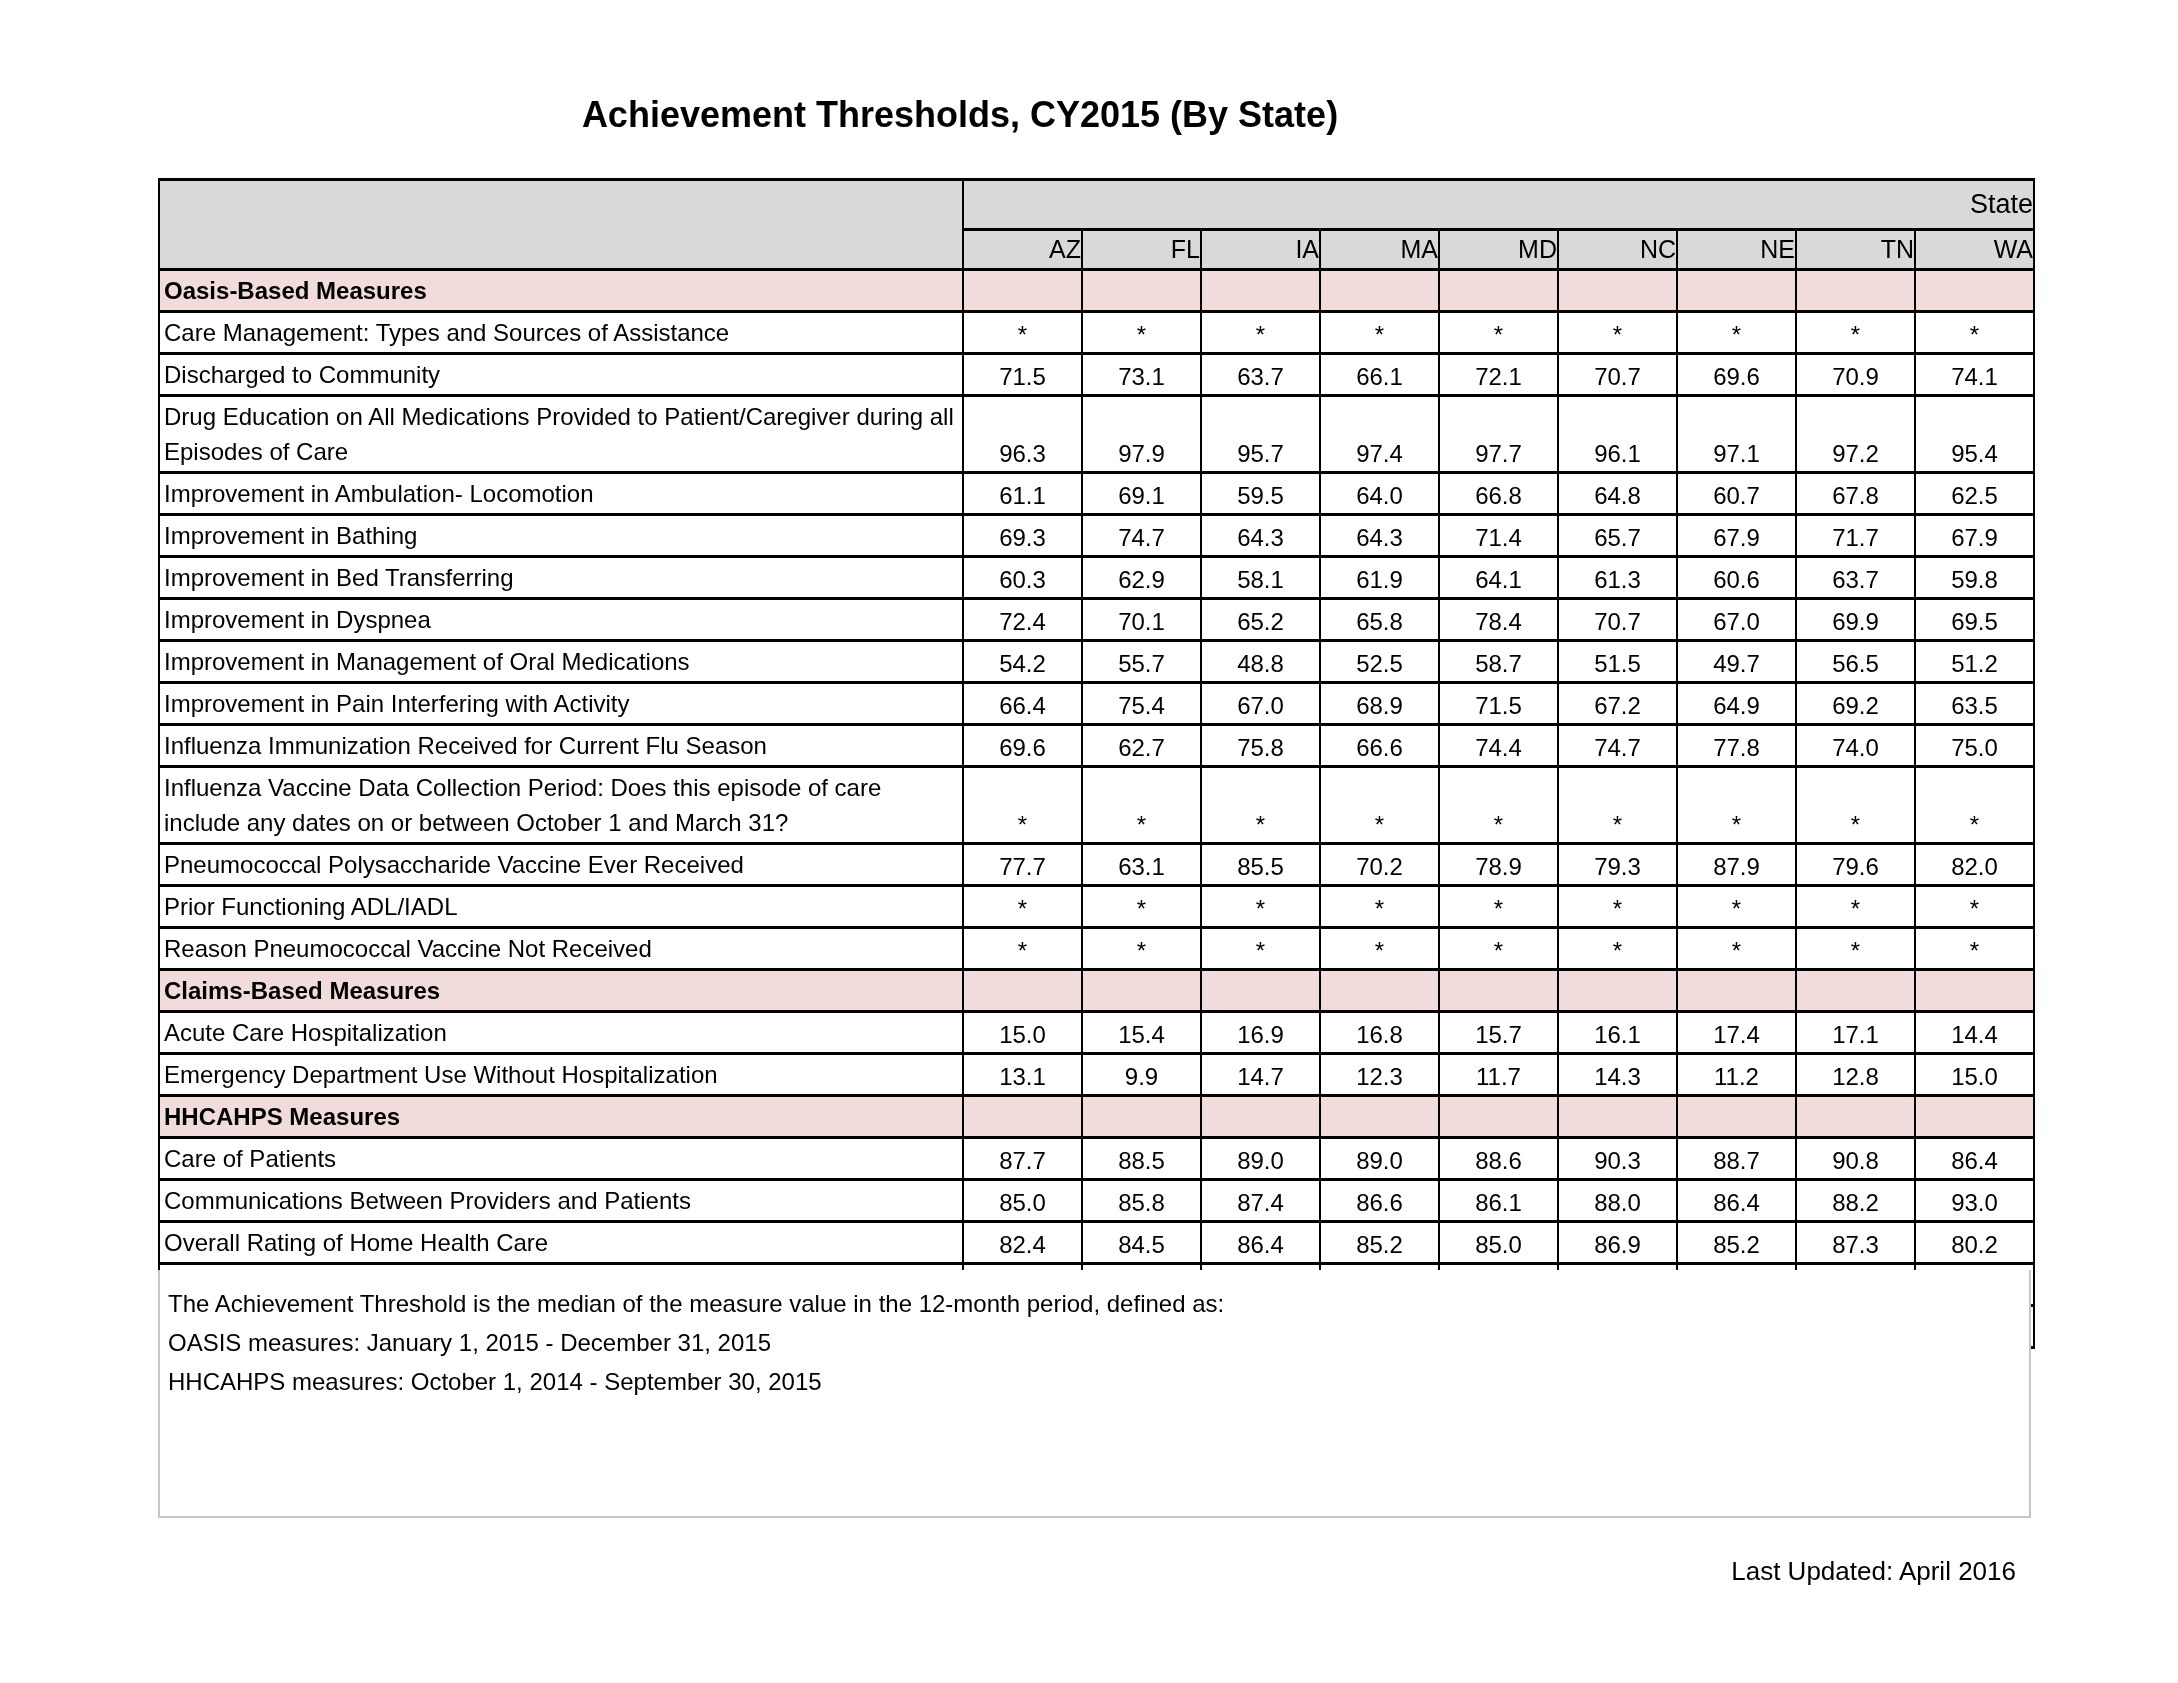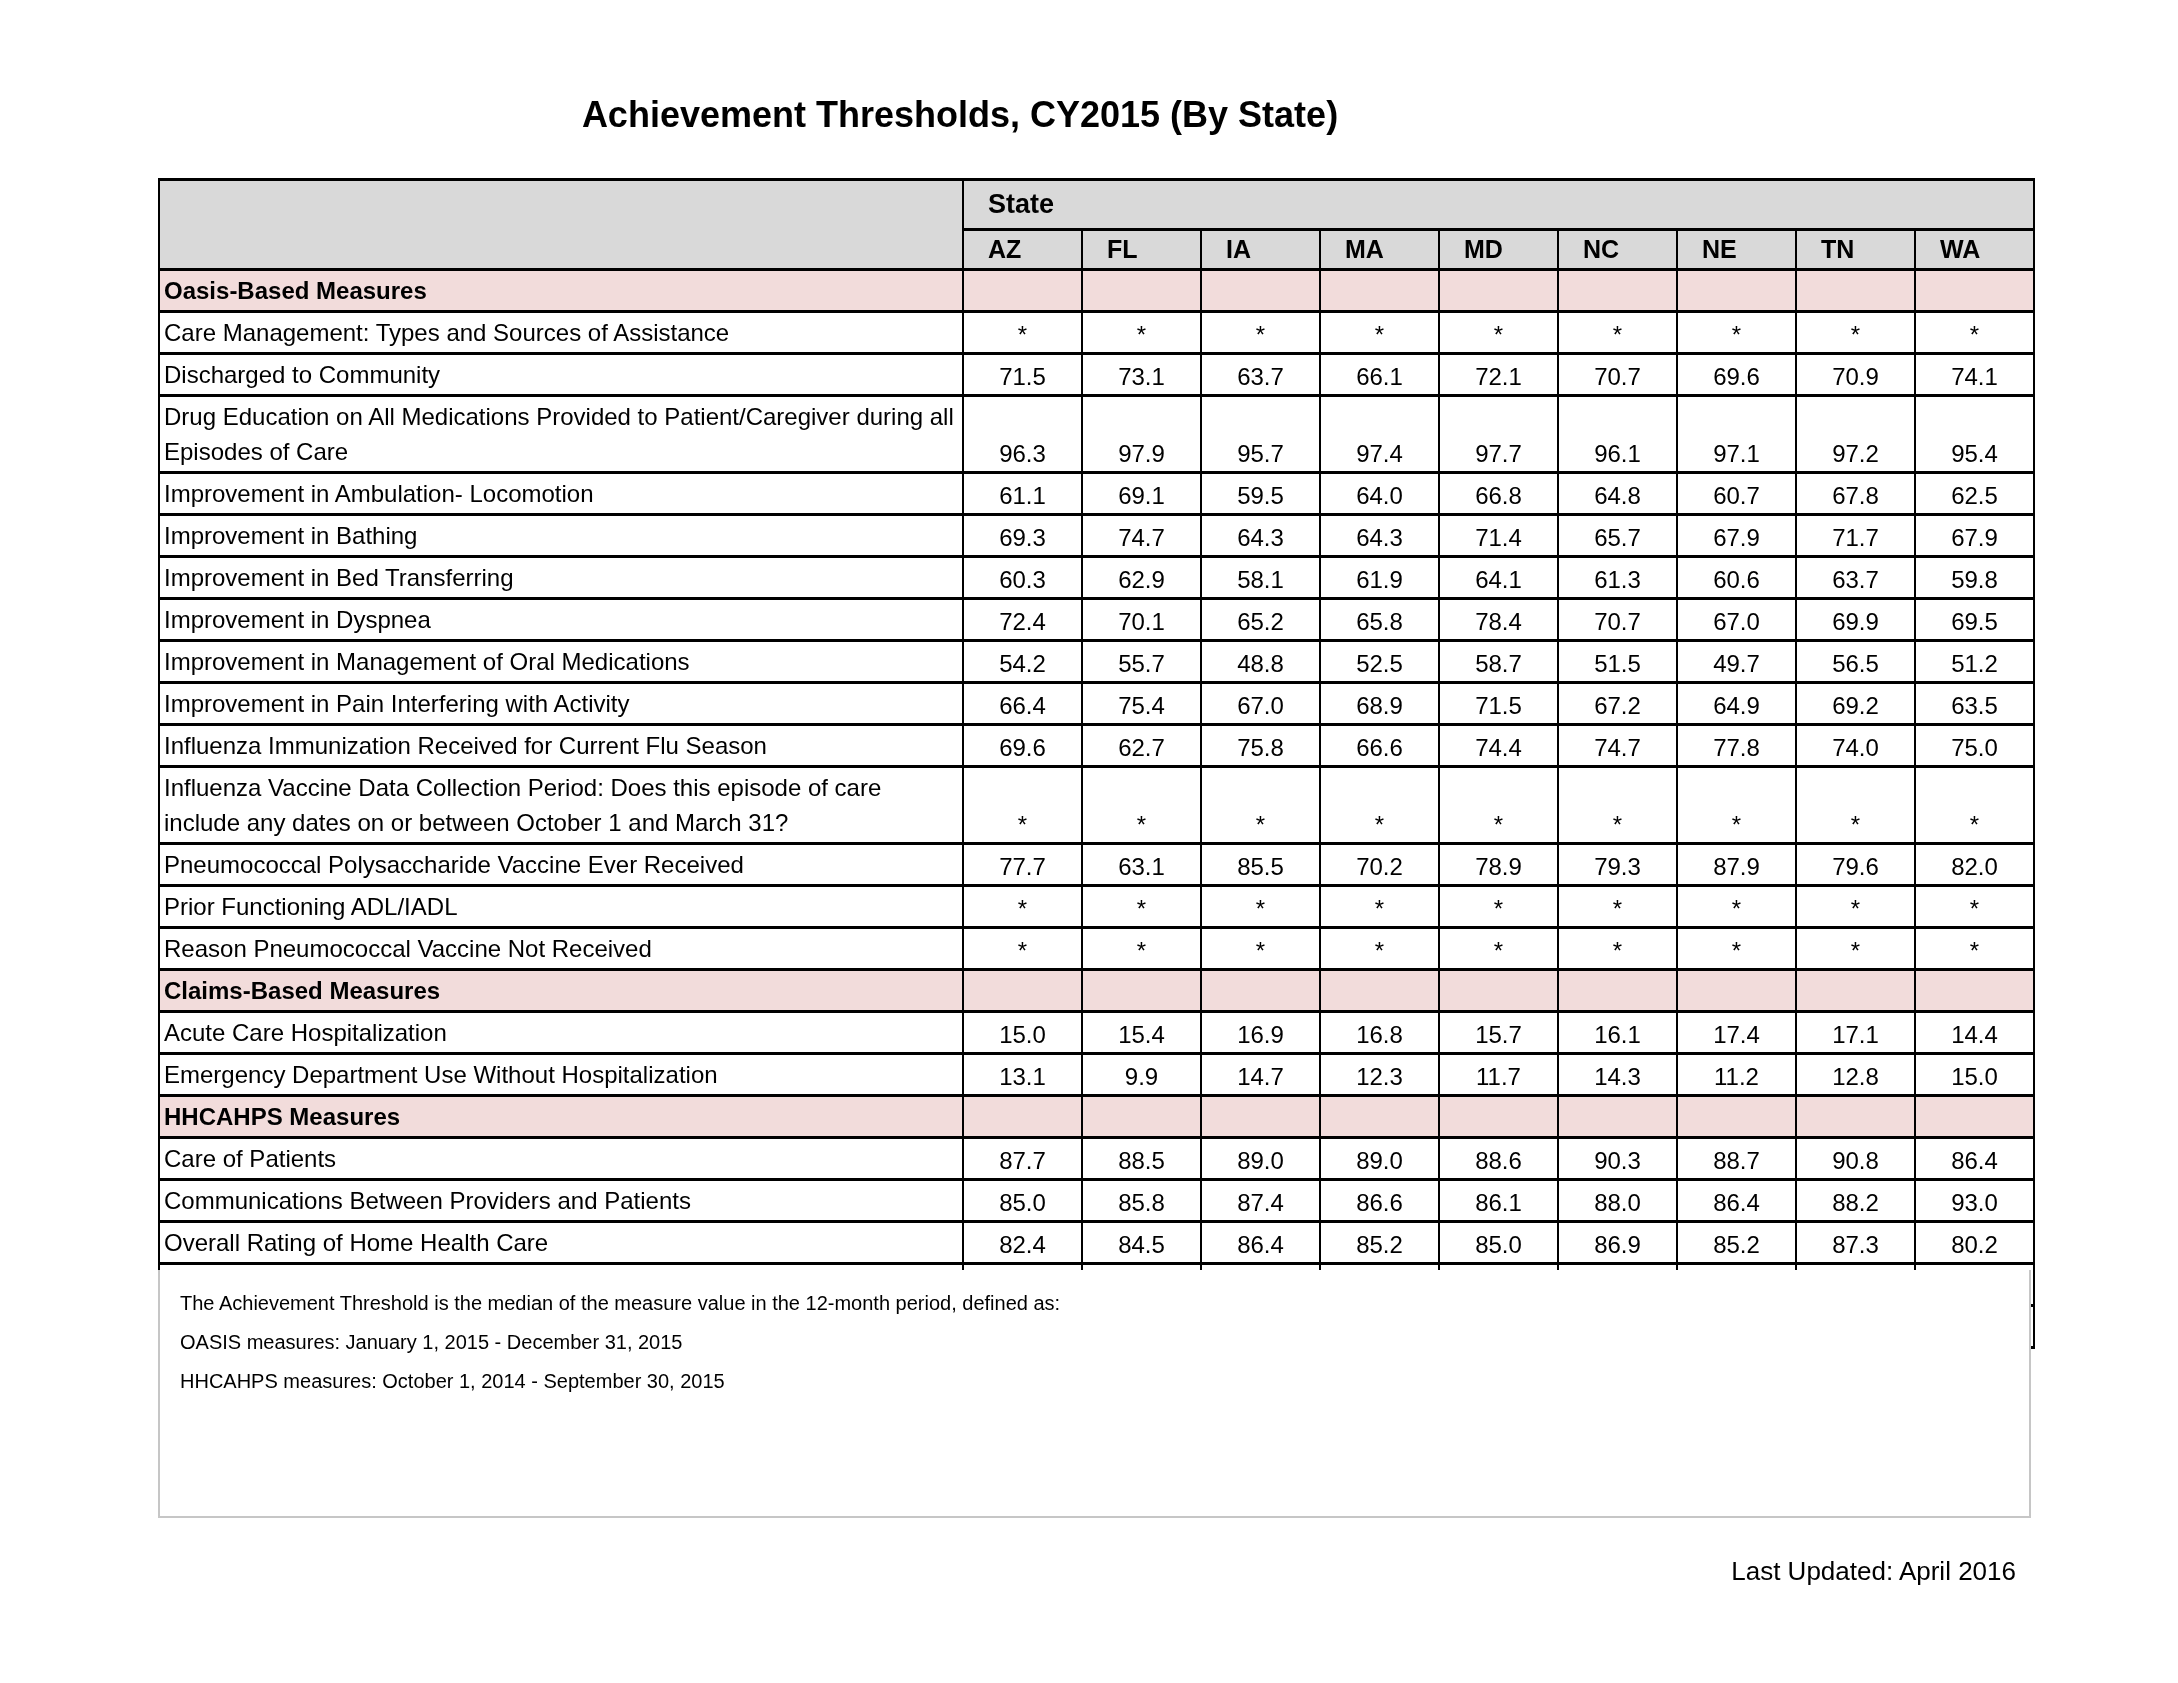--- a/index.html
+++ b/index.html
@@ -36,22 +36,22 @@
   col.c-state{width:119px;}
   th,td{
     border:2px solid var(--ink);
     border-top-width:3px;
     border-bottom-width:3px;
     font-size:24px;
     overflow:hidden;
   }
   thead th{
     background:var(--header-bg);
-    font-weight:bold;
-    text-align:left;
+    font-weight:normal;
+    text-align:right;
     padding-left:24px;
   }
   th.group-head{height:50px;font-size:27px;}
   th.state-head{height:40px;font-size:25px;}
   th.corner{border-bottom-width:3px;}
   tbody td{height:36px;}
   td.label{
     text-align:left;
     padding:2px 6px 2px 4px;
     vertical-align:middle;
@@ -67,22 +67,22 @@
     background:var(--section-bg);
     font-weight:bold;
   }
   .footer-box{
     position:absolute;
     top:1270px;left:158px;
     width:1873px;height:248px;
     border:2px solid var(--footer-border);
     border-top:none;
     background:#ffffff;
-    padding:14px 20px;
-    font-size:20px;
+    padding:14px 8px;
+    font-size:24px;
   }
   .footer-box .fline{line-height:39px;}
   .footer-box .fnote{line-height:39px;margin-top:55px;}
   .last-updated{
     position:absolute;
     top:1556px;left:0;
     width:2016px;
     text-align:right;
     font-size:26px;
   }

